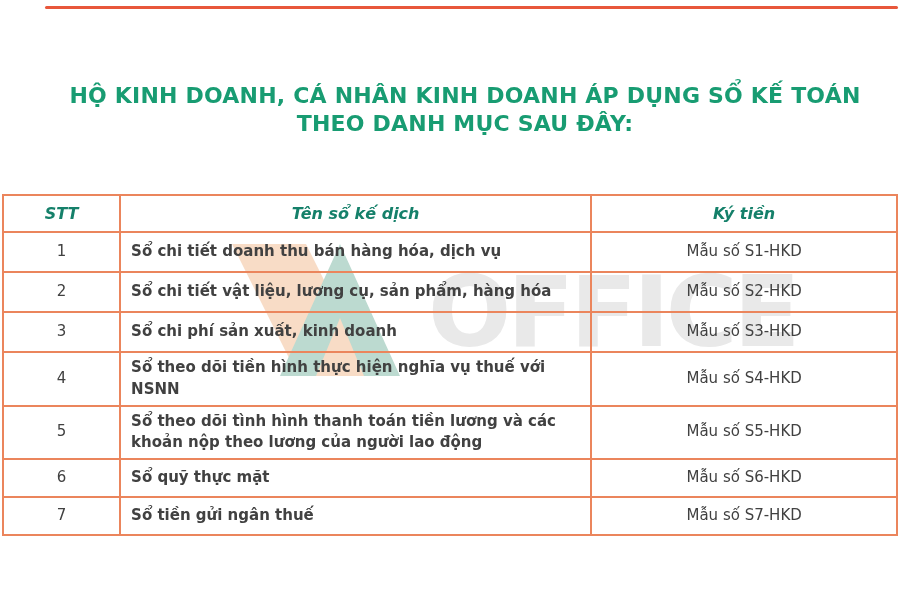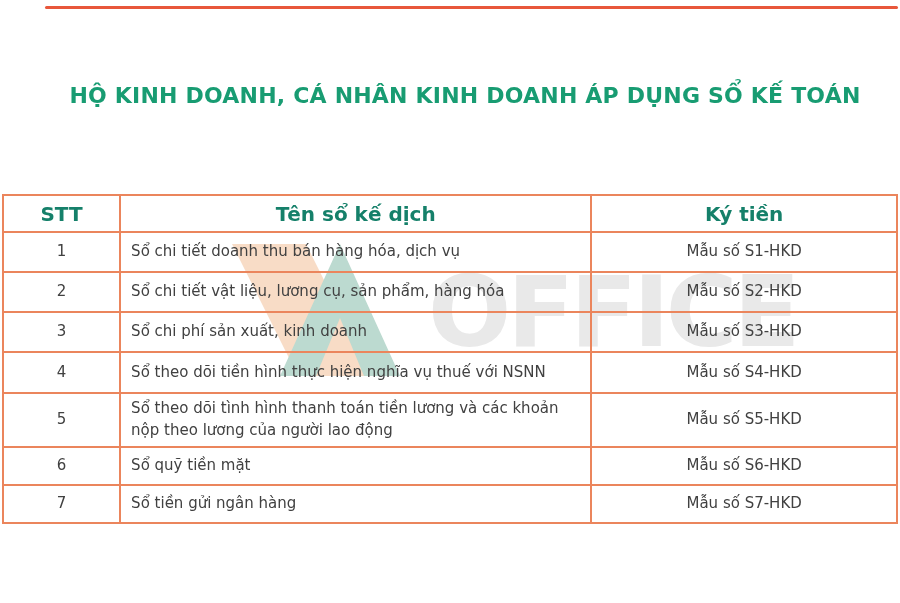--- a/index.html
+++ b/index.html
@@ -52,47 +52,49 @@
     table-layout: fixed;
   }
   .book-table th, .book-table td {
     border: 2px solid var(--border);
     background: transparent;
     padding: 4px 8px;
   }
   .book-table th {
     height: 37px;
     color: var(--header-green);
-    font-size: 20px; font-weight: 700;
+    font-size: 16px; font-weight: 700;
     text-align: center;
+    font-style: italic;
   }
   .book-table td {
     color: var(--body-text);
     font-size: 15px; font-weight: 400;
     line-height: 1.45;
   }
   .col-stt { width: 13.1%; }
   .col-name { width: 52.7%; }
   .col-symbol { width: 34.2%; }
   td.stt-cell, td.symbol-cell { text-align: center; }
-  td.name-cell { text-align: left; padding-left: 10px; padding-right: 12px; }
+  td.name-cell { text-align: left; padding-left: 10px; padding-right: 12px; font-weight: bold; }
   tr.row-h40 { height: 40px; }
   tr.row-h41 { height: 41px; }
   tr.row-h48 { height: 48px; }
   tr.row-h38 { height: 38px; }
 </style>
 </head>
 <body>
 
 <div class="stage">
 
   <div class="top-line"></div>
 
   <div class="title">
     <div>HỘ KINH DOANH, CÁ NHÂN KINH DOANH ÁP DỤNG SỔ KẾ TOÁN</div>
+    <div>THEO DANH MỤC SAU ĐÂY:</div>
   </div>
 
   <div class="watermark">
     <span>
       <svg width="200" height="132" viewBox="0 0 200 132" xmlns="http://www.w3.org/2000/svg">
         <polygon points="8,0 82,0 148,132 74,132" fill="var(--wm-peach)"></polygon>
         <polygon points="56,132 116,0 176,132 140,132 116,74 92,132" fill="var(--wm-teal)"></polygon>
       </svg>
     </span>
     <span class="wm-text">OFFICE</span>
@@ -133,25 +135,25 @@
           <td class="name-cell">Sổ theo dõi tiền hình thực hiện nghĩa vụ thuế với NSNN</td>
           <td class="symbol-cell">Mẫu số S4-HKD</td>
         </tr>
         <tr class="row-h48">
           <td class="stt-cell">5</td>
           <td class="name-cell">Sổ theo dõi tình hình thanh toán tiền lương và các khoản nộp theo lương của người lao động</td>
           <td class="symbol-cell">Mẫu số S5-HKD</td>
         </tr>
         <tr class="row-h38">
           <td class="stt-cell">6</td>
-          <td class="name-cell">Sổ quỹ tiền mặt</td>
+          <td class="name-cell">Sổ quỹ thực mặt</td>
           <td class="symbol-cell">Mẫu số S6-HKD</td>
         </tr>
         <tr class="row-h38">
           <td class="stt-cell">7</td>
-          <td class="name-cell">Sổ tiền gửi ngân hàng</td>
+          <td class="name-cell">Sổ tiền gửi ngân thuế</td>
           <td class="symbol-cell">Mẫu số S7-HKD</td>
         </tr>
       </tbody>
     </table>
   </div>
 
 </div>
 
 </body></html>

